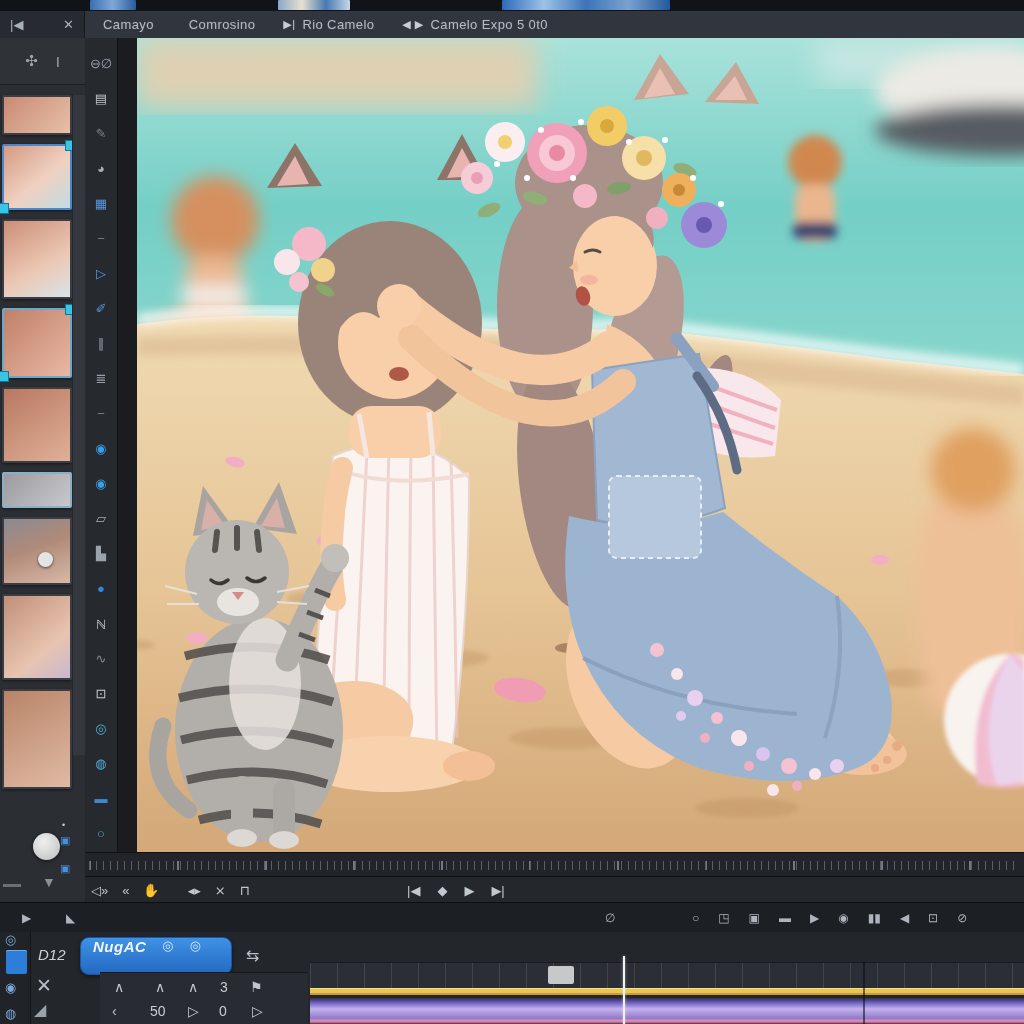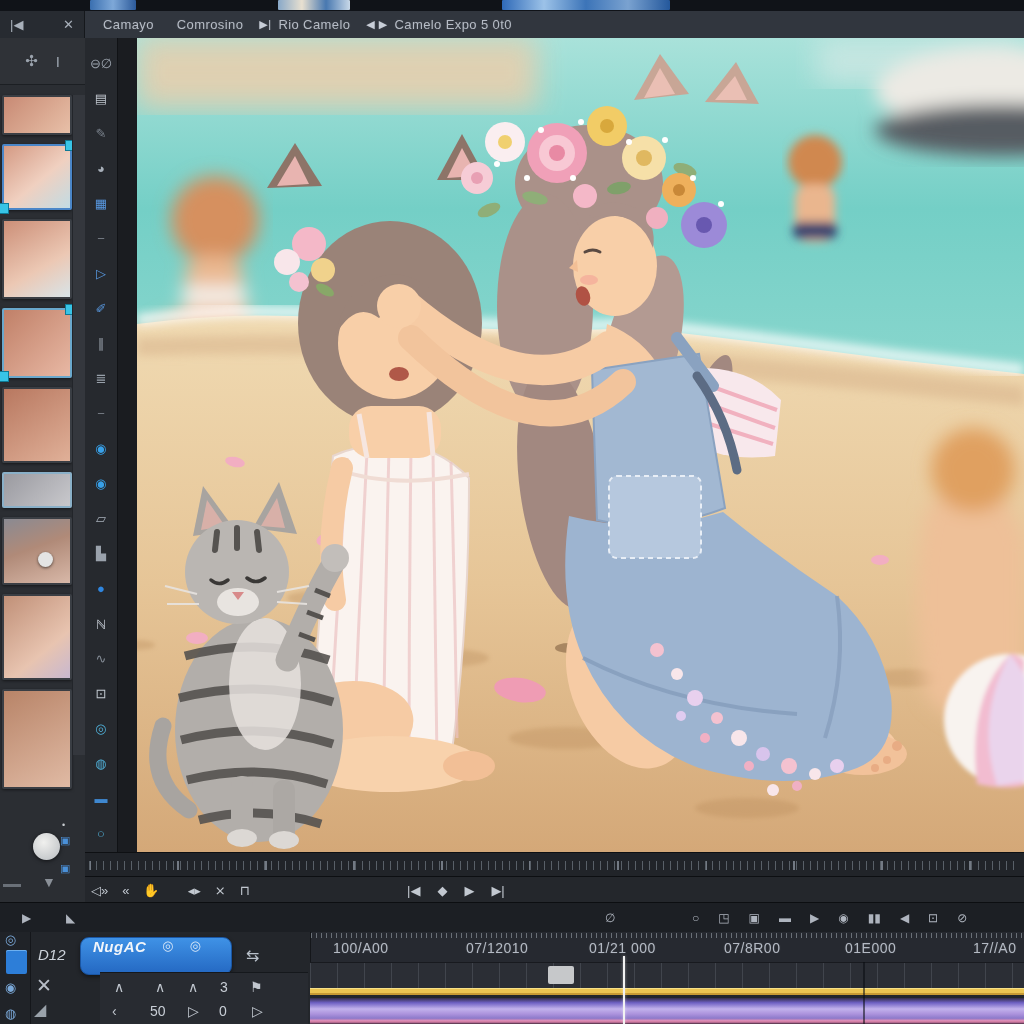--- a/index.html
+++ b/index.html
@@ -13,21 +13,21 @@
   #top-strip{left:0;top:0;width:1024px;height:11px;background:#101318;}
   .peek{position:absolute;top:0;height:10px;border-radius:1px;}
   .peek1{left:90px;width:46px;background:linear-gradient(90deg,#3a6fb0,#7ea8d8,#2c5a9a);}
   .peek2{left:278px;width:72px;background:linear-gradient(90deg,#88a8c8,#e8e0d0,#4878b0,#c8d8e8);}
   .peek3{left:502px;width:168px;background:linear-gradient(90deg,#2f6ab8,#9cc2e8,#3c74b8,#7aa2d0,#24589c);}
 
   
   #menu-bar{left:0;top:11px;width:1024px;height:27px;background:#31363e;border-bottom:2px solid #0e1013;}
   #menu-left{left:0;top:11px;width:85px;height:27px;background:#272b31;border-right:1px solid #15181c;
      display:flex;align-items:center;justify-content:space-between;padding:0 10px;box-sizing:border-box;}
-  #menu-items{left:88px;top:11px;height:27px;display:flex;align-items:center;gap:16px;padding-left:8px;}
+  #menu-items{left:88px;top:11px;height:27px;display:flex;align-items:center;gap:28px;padding-left:8px;}
   .menu-item{color:#b6bcc6;font-size:13px;letter-spacing:.4px;display:inline-flex;gap:7px;align-items:center;
      text-shadow:0 0 2px rgba(255,255,255,.12);}
   .menu-pre{color:#c8ced8;font-size:11px;}
 
   
   #sidebar{left:0;top:38px;width:85px;height:894px;background:#2b2e33;border-right:1px solid #17191d;}
   #sidebar-header{left:0;top:38px;width:85px;height:46px;background:#2f3237;border-bottom:1px solid #1c1f23;
      display:flex;align-items:center;justify-content:center;gap:18px;color:#9aa2ac;font-size:15px;}
   #thumb-panel{left:2px;top:95px;width:70px;display:flex;flex-direction:column;gap:9px;}
   .thumb{position:relative;width:66px;border-radius:2px;border:2px solid var(--bd,#3a3e44);
@@ -599,32 +599,20 @@
     <span class="ar" style="left:88px;top:6px">∧</span>
     <span class="ar" style="left:120px;top:6px;color:#c8ced6">3</span>
     <span class="ar" style="left:150px;top:6px">⚑</span>
     <span class="ar" style="left:12px;top:30px">‹</span>
     <span class="ar" style="left:50px;top:30px;color:#c8ced6">50</span>
     <span class="ar" style="left:88px;top:30px">▷</span>
     <span class="ar" style="left:119px;top:30px;color:#c8ced6">0</span>
     <span class="ar" style="left:152px;top:30px">▷</span>
   </div>
 
-  <div class="abs" id="tl-ruler">
-    <div class="micro"></div>
-    <div id="tl-stamps">
-
-    <span class="stamp" style="left: 22px;">100/A00</span>
-        <span class="stamp" style="left: 155px;">07/12010</span>
-        <span class="stamp" style="left: 278px;">01/21 000</span>
-        <span class="stamp" style="left: 413px;">07/8R00</span>
-        <span class="stamp" style="left: 534px;">01E000</span>
-        <span class="stamp" style="left: 662px;">17//A0</span>
-      </div>
-  </div>
   <div class="abs" id="tick-row"></div>
   <div class="abs" id="tick-block"></div>
   <div class="abs" id="yellow-line"></div>
   <div class="abs" id="purple-track"></div>
   <div class="abs" id="track-div"></div>
   <div class="abs" id="playhead"></div>
 
 </div>
 
 </body></html>

